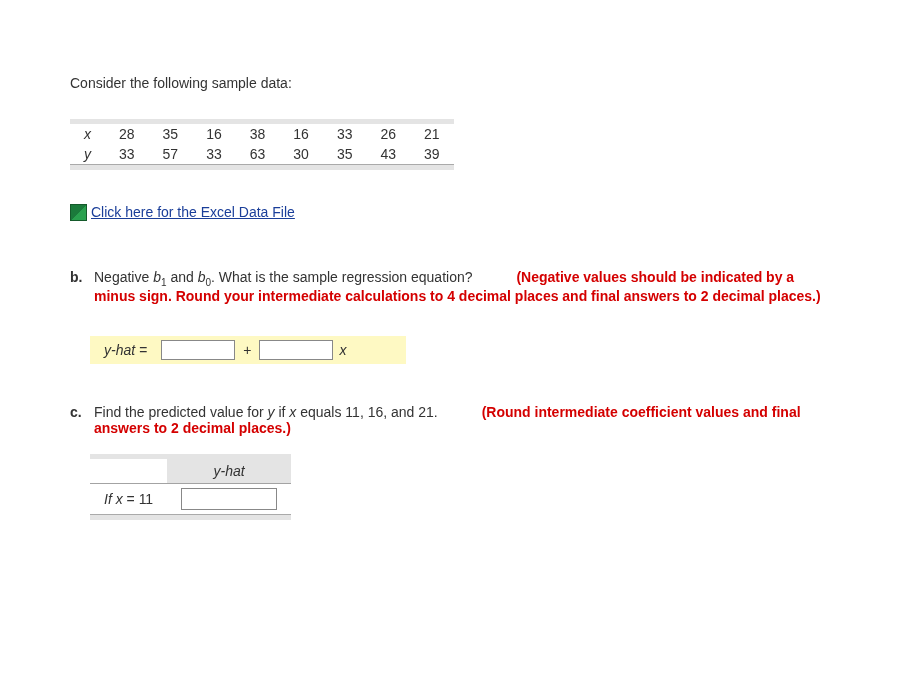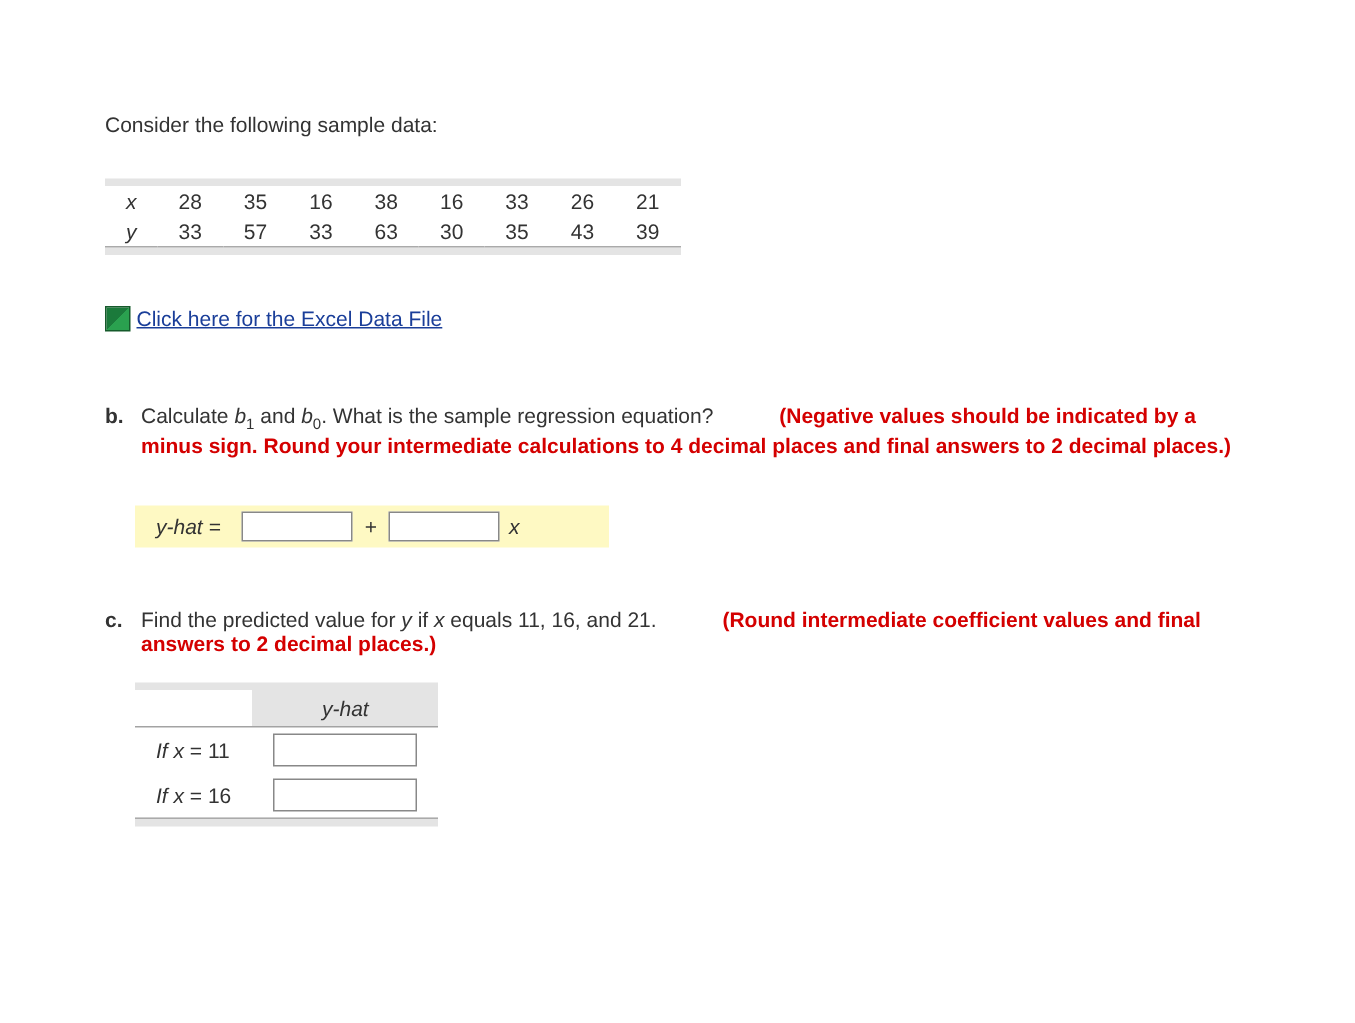--- a/index.html
+++ b/index.html
@@ -101,21 +101,21 @@
   </table>
 
 <a href="#" class="excel-link">
   <span class="excel-icon"></span>
   <span>Click here for the Excel Data File</span>
 </a>
 
 <div class="q">
   <div class="marker">b.</div>
   <div>
-    <span>Calculate </span><span style="font-style:italic">b</span><sub>1</sub><span> and </span><span style="font-style:italic">b</span><sub>0</sub><span>. What is the sample regression equation? </span><span class="red">(Negative values should be indicated by a minus sign. Round your intermediate calculations to 4 decimal places and final answers to 2 decimal places.)</span>
+    <span>Negative </span><span style="font-style:italic">b</span><sub>1</sub><span> and </span><span style="font-style:italic">b</span><sub>0</sub><span>. What is the sample regression equation? </span><span class="red">(Negative values should be indicated by a minus sign. Round your intermediate calculations to 4 decimal places and final answers to 2 decimal places.)</span>
   </div>
 </div>
 
 <div class="eq-group">
   <span class="eq-label">y-hat =</span>
   <input class="eq-input" style="">
   <span class="plus">+</span>
   <input class="eq-input" style="">
   <span class="xlab">x</span>
 </div>
@@ -134,24 +134,20 @@
         <th></th>
       </tr>
   <tr>
         <td></td>
         <th>y-hat</th>
       </tr>
   <tr class="sep">
     <td class="rowlab"><span>If </span><span style="font-style:italic">x</span><span style="font-style:normal"> = 11</span></td>
     <td><input class="pred-input" style=""></td>
   </tr>
-  <tr>
-    <td class="rowlab"><span>If </span><span style="font-style:italic">x</span><span style="font-style:normal"> = 16</span></td>
-    <td><input class="pred-input" style=""></td>
-  </tr>
   <tr class="end">
         <td></td>
         <td></td>
       </tr>
 </tbody>
   </table>
 
 
 
 

